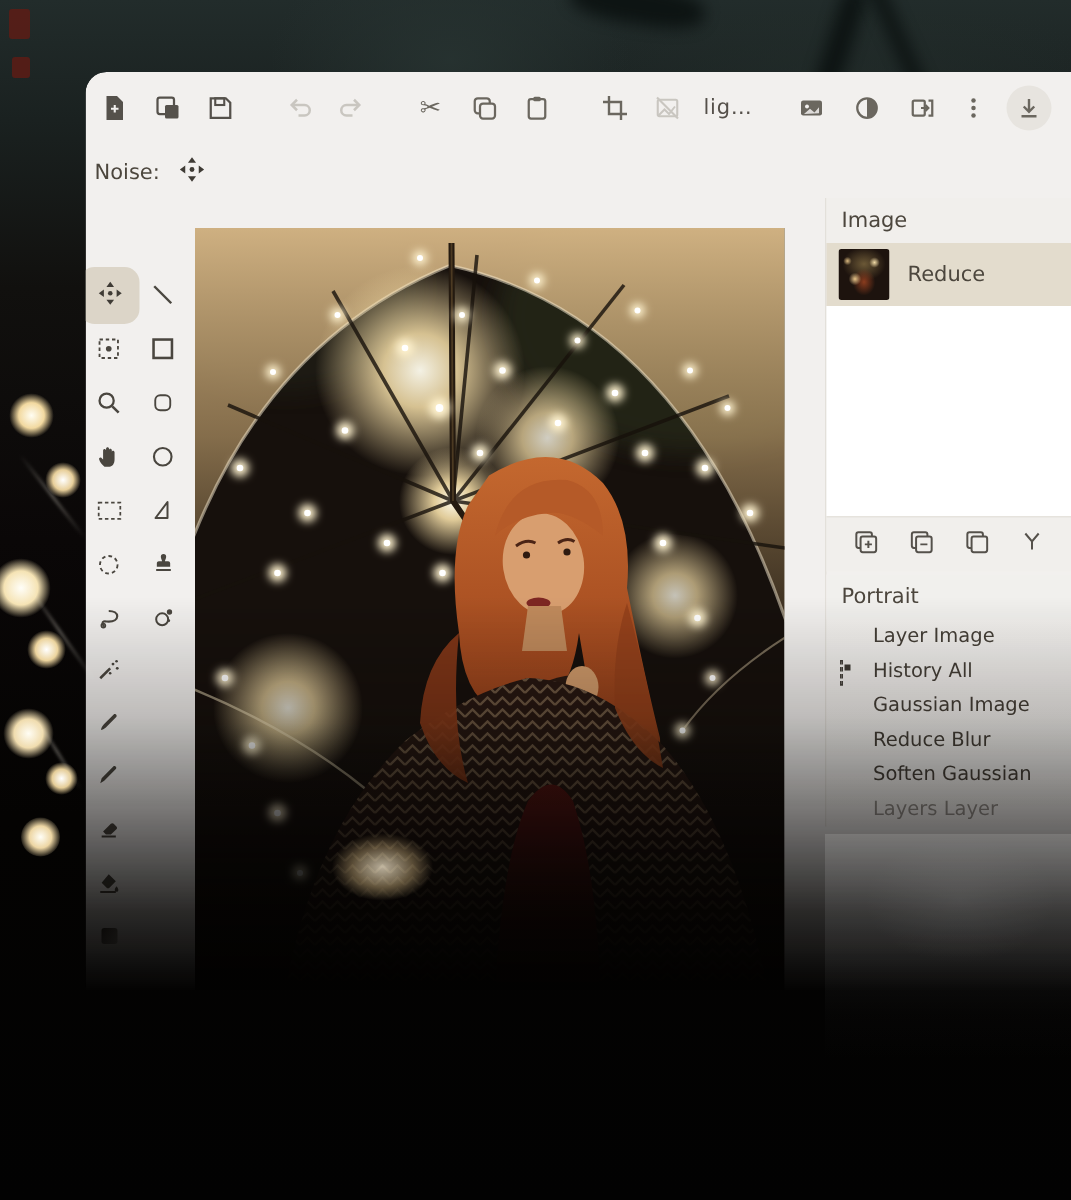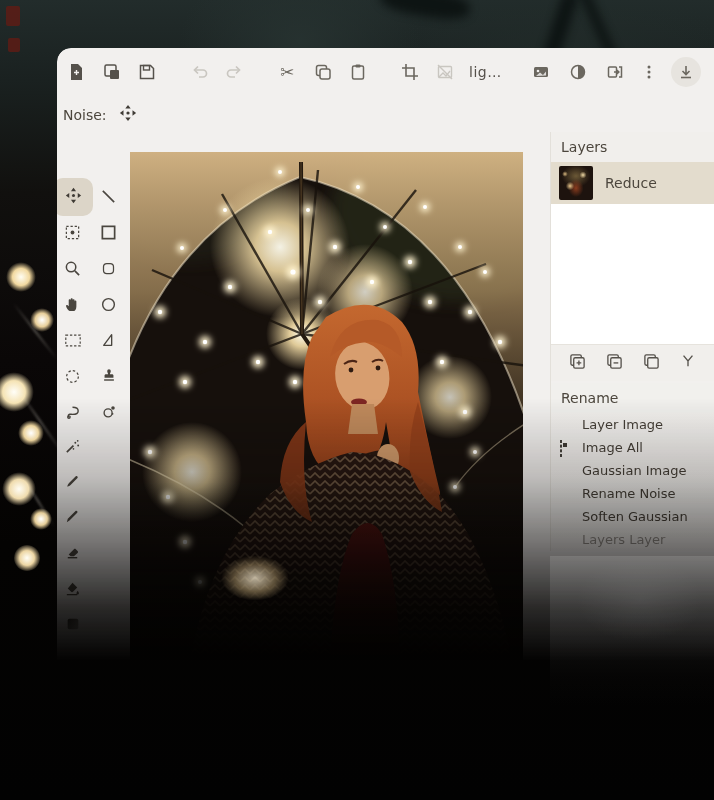--- a/index.html
+++ b/index.html
@@ -573,21 +573,21 @@
         <stop offset="0" stop-color="#000" stop-opacity="0"></stop>
           <stop offset="1" stop-color="#070402" stop-opacity=".85"></stop>
       </linearGradient>
       <rect y="330" width="393" height="178" fill="url(#vig)"></rect>
     </svg>
   </div>
 
   <div class="rpanel">
 
     <div class="p-header">
-      <span>Layers</span>
+      <span>Image</span>
     </div>
 
     <div class="layer-row">
       <div class="layer-thumb"></div>
       <span class="layer-name">Reduce</span>
     </div>
 
     <div class="layers-list"></div>
 
     <div class="layers-footer">
@@ -606,38 +606,38 @@
             <rect x="5" y="5" width="11" height="11" rx="1.5" fill="#f1efec" stroke="#55514b" stroke-width="1.4"></rect>
           </svg></span>
       <span><svg width="16" height="16" viewBox="0 0 18 18">
             <path d="M4 3l5 6 5-6M9 9v6" fill="none" stroke="#55514b" stroke-width="1.5"></path>
           </svg></span>
 
     </div>
 
     <div class="history">
       <div class="p-header">
-        <span>Rename</span>
+        <span>Portrait</span>
       </div>
 
       <div class="hitem">
         <span class="hicon"><span class="ic-open"></span></span>
         <span>Layer Image</span>
       </div>
       <div class="hitem">
         <span class="hicon"><span class="ic-select"></span></span>
-        <span>Image All</span>
+        <span>History All</span>
       </div>
       <div class="hitem">
         <span class="hicon"><span class="ic-blur"></span></span>
         <span>Gaussian Image</span>
       </div>
       <div class="hitem">
         <span class="hicon"><span class="ic-noise"></span></span>
-        <span>Rename Noise</span>
+        <span>Reduce Blur</span>
       </div>
       <div class="hitem">
         <span class="hicon"><span class="ic-portrait"></span></span>
         <span>Soften Gaussian</span>
       </div>
       <div class="hitem dim">
         <span class="hicon"><span class="ic-rename"></span></span>
         <span>Layers Layer</span>
       </div>
     </div>

